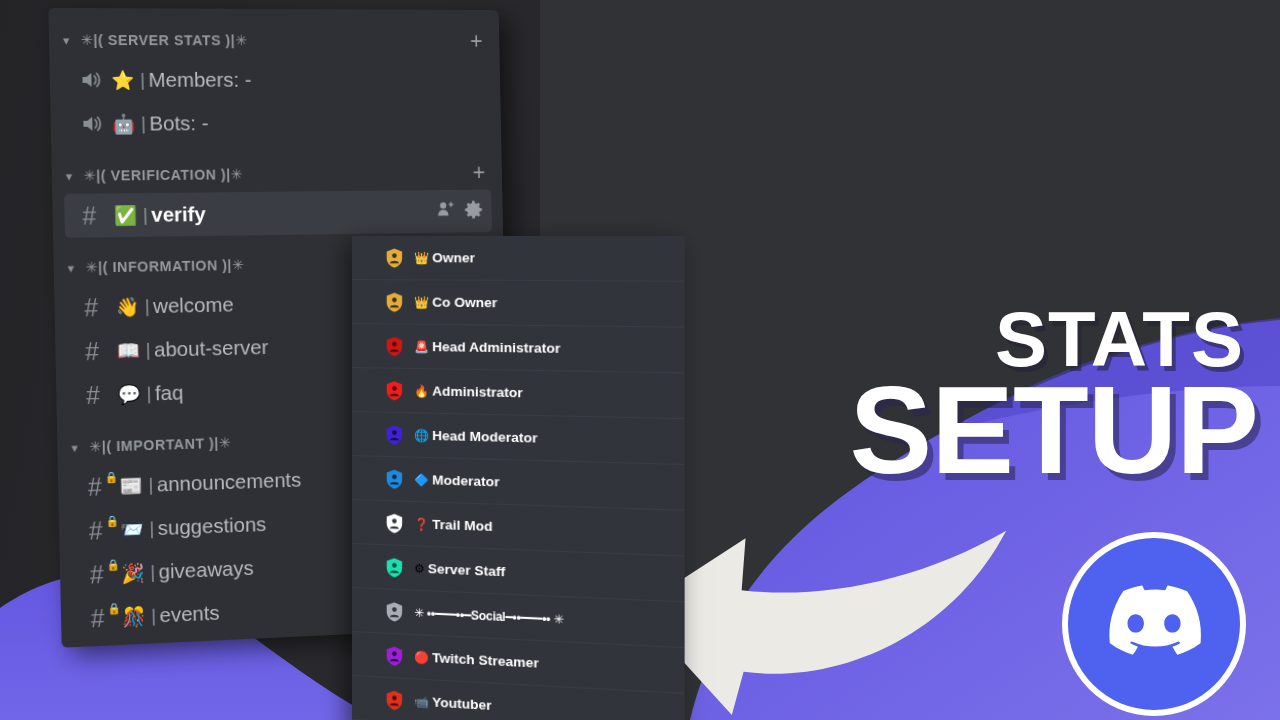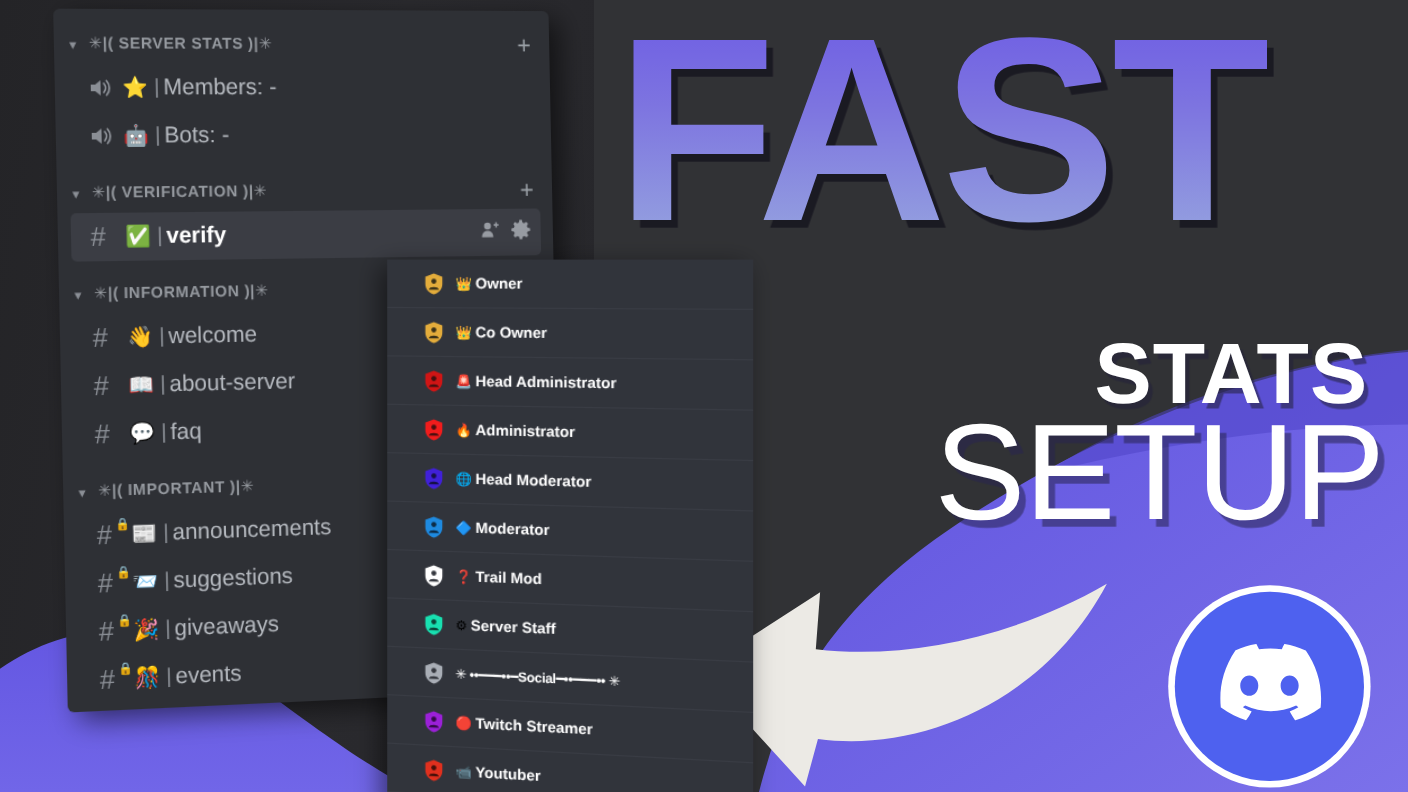--- a/index.html
+++ b/index.html
@@ -30,21 +30,21 @@
     white-space:nowrap;
   }
   .title-server{
     position:absolute;right:36px;top:300px;
     font-size:78px;line-height:78px;font-weight:700;letter-spacing:1px;
     color:#ffffff;white-space:nowrap;
     filter:drop-shadow(4px 5px 0px rgba(35,32,58,.55));
   }
   .title-setup{
     position:absolute;right:22px;top:368px;
-    font-size:124px;line-height:124px;font-weight:400;letter-spacing:-1px;
+    font-size:124px;line-height:124px;font-weight:700;letter-spacing:-1px;
     color:#ffffff;white-space:nowrap;
     filter:drop-shadow(6px 7px 0px rgba(40,36,80,.55));
   }
 
   
   .dc-badge{position:absolute;left:1058px;top:528px;width:192px;height:192px;}
 
   
   .chanpanel{
     position:absolute;left:55px;top:8px;width:470px;height:640px;
@@ -119,21 +119,20 @@
       </linearGradient>
     </defs>
 
     <path d="M0,608 C70,560 150,560 230,620 C300,672 340,700 380,720 L0,720 Z" fill="url(#wv)"></path>
 
     <path d="M1280,320 C1150,330 1000,392 880,470 C790,528 720,600 690,720 L1280,720 Z" fill="url(#wv2)"></path>
 
     <path d="M1280,318 C1160,330 1040,372 950,430 C1060,402 1180,386 1280,386 Z" fill="#4f43c7" opacity=".55"></path>
   </svg>
 
-  <div class="title-fast">FAST</div>
 
   <div class="title-server">STATS</div>
 
   <div class="title-setup">SETUP</div>
 
   <svg class="arrow" viewBox="0 0 390 215">
     <path d="M388,58 C330,170 215,218 120,205 L108,250 L10,140 L122,66 L118,120 C200,130 300,110 388,58 Z" transform="translate(-6,-30) scale(0.98,0.96)" fill="#eceae5"></path>
   </svg>
 
   <svg class="dc-badge" viewBox="0 0 192 192">

